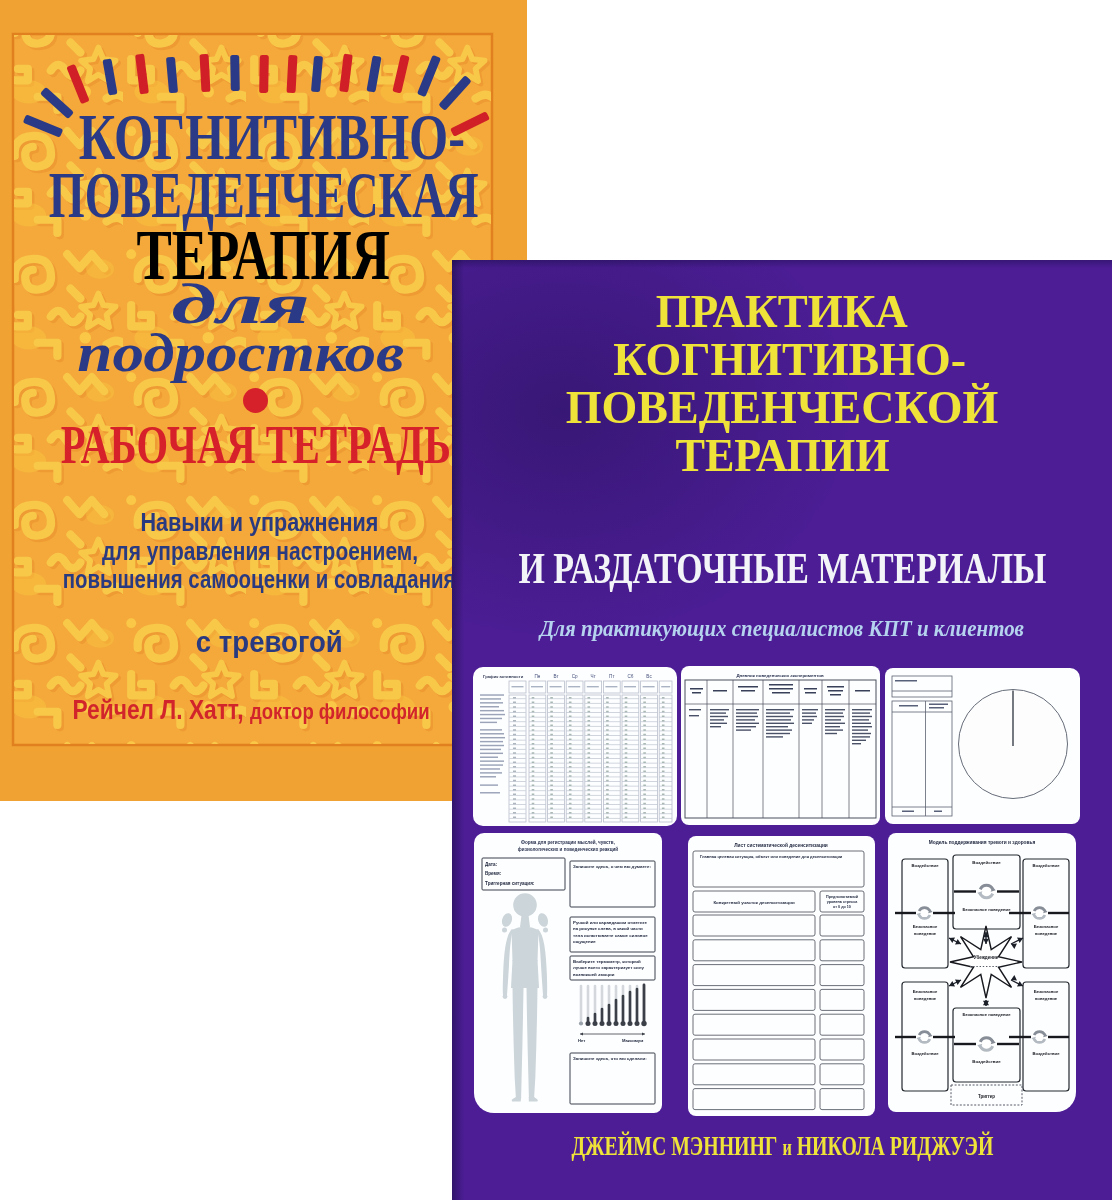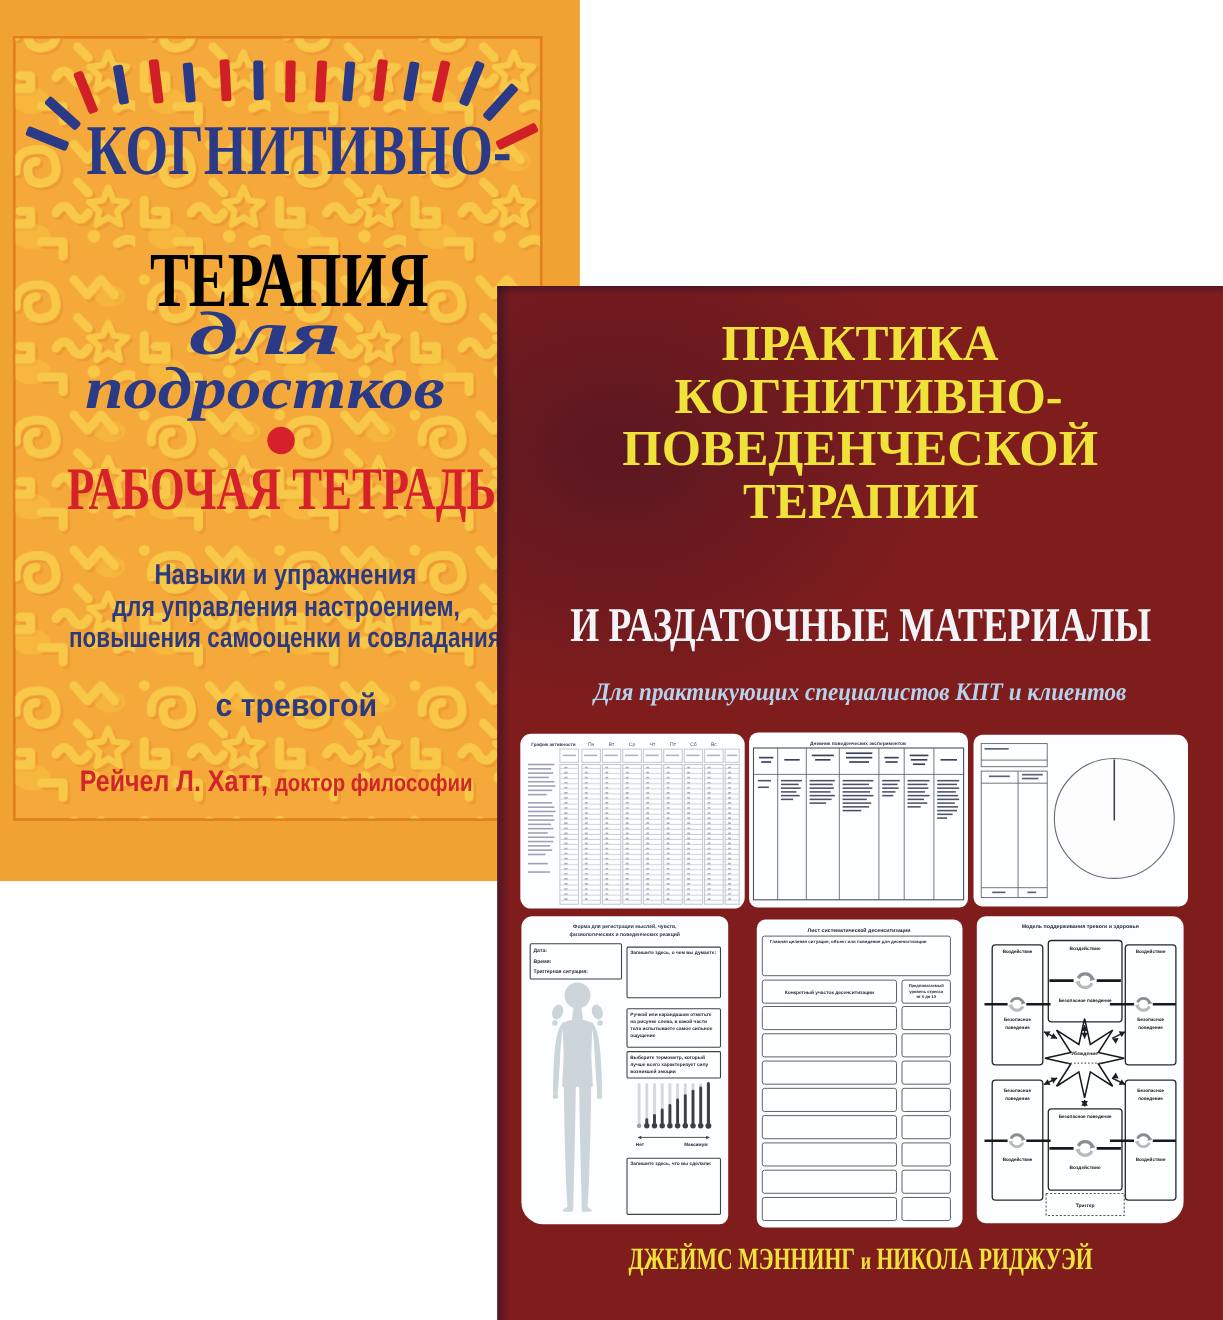--- a/index.html
+++ b/index.html
@@ -64,20 +64,23 @@
       <rect x="-4.5" y="-21" width="9" height="42" rx="2.5" fill="#2b3a86" transform="translate(429,76) rotate(22)"></rect>
       <rect x="-4.5" y="-20" width="9" height="40" rx="2.5" fill="#2b3a86" transform="translate(455,93) rotate(42)"></rect>
       <rect x="-4.5" y="-20" width="9" height="40" rx="2.5" fill="#d01f26" transform="translate(470,124) rotate(64)"></rect>
     </g>
   </svg>
 
   <div class="ln ser" style="top:105px;font-size:65px;color:#2b3a86;">
       <span id="ol1" style="transform:scaleX(0.775)">КОГНИТИВНО<i style="font-style:normal;display:inline-block;width:0;overflow:visible">-</i></span>
     </div>
 
+  <div class="ln ser" style="top:163px;font-size:65px;color:#2b3a86;">
+      <span id="ol2" style="transform:scaleX(0.71)">ПОВЕДЕНЧЕСКАЯ</span>
+    </div>
 
   <div class="ln ser" style="top:220px;font-size:71px;color:#000000;">
       <span id="ol3" style="transform:scaleX(0.745)">ТЕРАПИЯ</span>
     </div>
 
   <div class="ln ser" style="top:276px;left:-23px;font-size:56px;color:#2b3a86;font-style:italic;">
       <span id="ol4" style="transform:scaleX(1.62)">для</span>
     </div>
 
   <div class="ln ser" style="top:326px;left:-23px;font-size:54px;color:#2b3a86;font-style:italic;">
@@ -101,21 +104,21 @@
     </div>
   <div class="ln" style="top:628px;left:6px;font-size:29px;font-weight:bold;color:#2a3a80;">
       <span id="os4" style="transform:scaleX(0.95)">с тревогой</span>
     </div>
 
   <div class="ln" style="top:697px;font-size:27px;font-weight:bold;color:#d2252b;left:-12px;">
       <span id="oa1" style="transform:scaleX(0.842)">Рейчел Л. Хатт, <i style="font-style:normal;font-size:22px;">доктор философии</i></span>
     </div>
 </div>
 
-<div class="abs" id="bb" style="left:452px;top:260px;width:660px;height:940px;background:#7f1d1d;">
+<div class="abs" id="bb" style="left:452px;top:260px;width:660px;height:940px;background:#4c1d95;">
 
   <div class="abs" style="left:0;top:0;width:660px;height:940px;background:
     radial-gradient(420px 330px at 110px 150px, rgba(8,10,45,0.30), rgba(8,10,45,0) 70%),
     linear-gradient(90deg, rgba(8,10,45,0.40), rgba(8,10,45,0) 12px),
     linear-gradient(180deg, rgba(8,10,45,0.30), rgba(8,10,45,0) 8px);"></div>
 
   <div class="ln ser" style="top:29px;font-size:46px;color:#efe239;">
       <span id="bl1" style="transform:scaleX(0.978)">ПРАКТИКА</span>
     </div>
 

